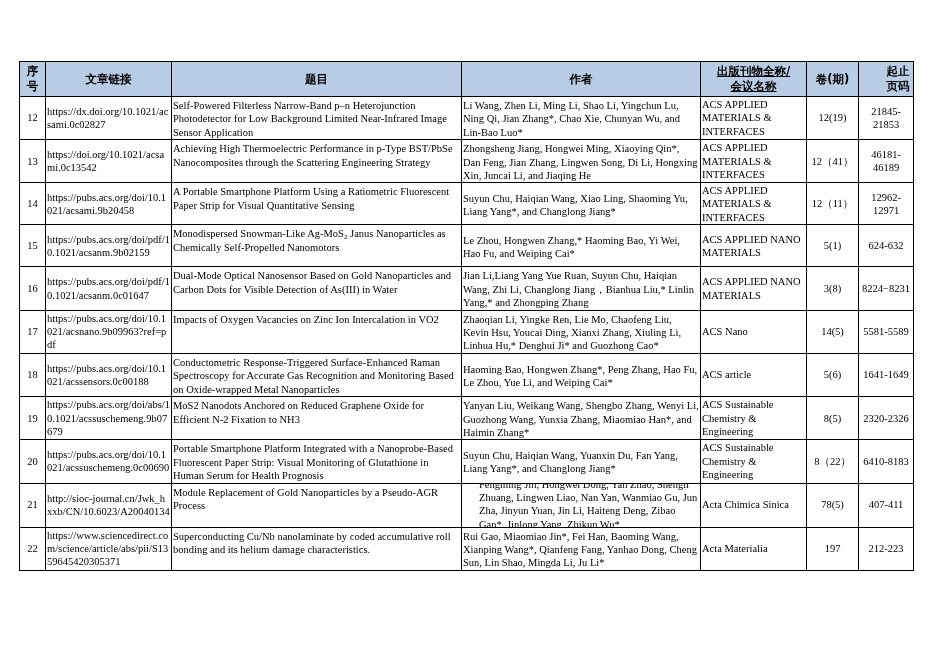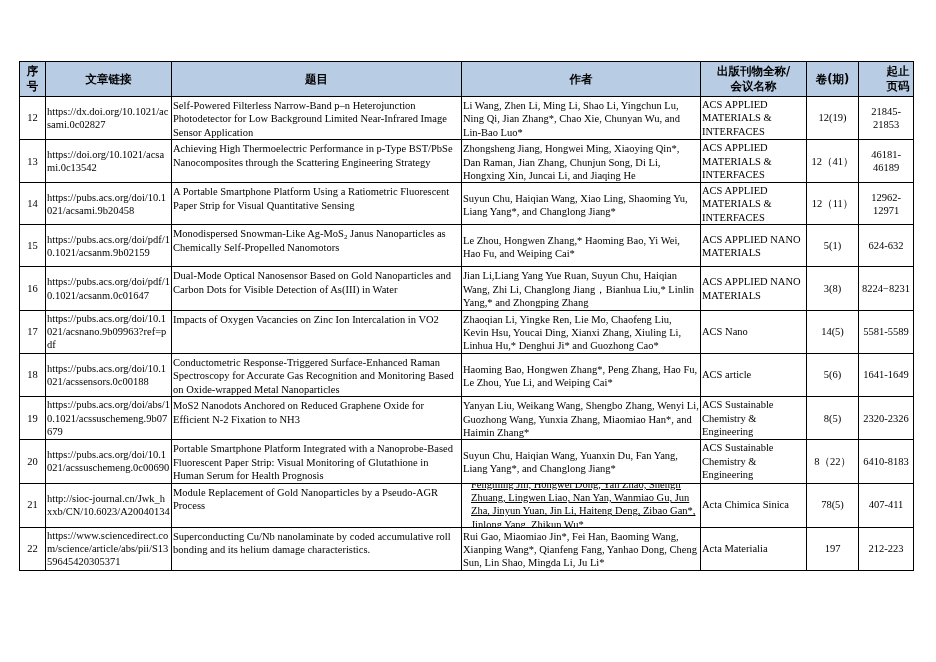--- a/index.html
+++ b/index.html
@@ -25,21 +25,21 @@
     color: #000;
     vertical-align: middle;
     height: 41px;
   }
   td .clip { max-height: 41px; overflow: hidden; display: block; }
   td.idx, td.vol, td.pages { text-align: center; }
   td.title, td.authors { vertical-align: top; }
   td.title .clip, td.authors .clip { padding-top: 2px; }
   td.authors.overflow { vertical-align: middle; }
   td.authors.overflow .clip { position: relative; height: 41px; }
-  td.authors.overflow .inner { position: absolute; left: 8px; right: 0; top: -6px; text-decoration: underline; }
+  td.authors.overflow .inner { position: absolute; left: 16px; right: 0; top: -6px; }
   td.link { word-break: break-all; }
   sub { font-size: 7px; vertical-align: -2px; line-height: 0; }
 </style>
 </head>
 <body>
 
 <div class="sheet">
 <table>
   <colgroup>
     <col style="width:26px">
@@ -49,21 +49,21 @@
     <col style="width:106px">
     <col style="width:52px">
     <col style="width:52px">
   </colgroup>
   <thead>
     <tr>
       <th><span style="display:inline-block;width:14px;">序号</span></th>
       <th>文章链接</th>
       <th>题目</th>
       <th>作者</th>
-      <th><span style="display:inline-block;width:84px;">出版刊物全称/会议名称</span></th>
+      <th><span style="display:inline-block;width:84px;text-decoration:underline;">出版刊物全称/会议名称</span></th>
       <th>卷(期)</th>
       <th><span style="display:inline-block;width:28px;margin-left:24px;">起止页码</span></th>
     </tr>
   </thead>
   <tbody>
 
     <tr>
       <td class="idx">12</td>
       <td class="link">
             <span class="clip">https://dx.doi.org/10.1021/acsami.0c02827</span>
@@ -83,21 +83,21 @@
 
     <tr>
       <td class="idx">13</td>
       <td class="link">
             <span class="clip">https://doi.org/10.1021/acsami.0c13542</span>
           </td>
       <td class="title">
             <span class="clip">Achieving High Thermoelectric Performance in p-Type BST/PbSe Nanocomposites through the Scattering Engineering Strategy</span>
           </td>
       <td class="authors">
-            <span class="clip">Zhongsheng Jiang, Hongwei Ming, Xiaoying Qin*, Dan Raman, Jian Zhang, Chunjun Song, Di Li, Hongxing Xin, Juncai Li, and Jiaqing He</span>
+            <span class="clip">Zhongsheng Jiang, Hongwei Ming, Xiaoying Qin*, Dan Feng, Jian Zhang, Lingwen Song, Di Li, Hongxing Xin, Juncai Li, and Jiaqing He</span>
           </td>
       <td class="pub">
             <span class="clip">ACS APPLIED MATERIALS &amp; INTERFACES</span>
           </td>
       <td class="vol">12（41）</td>
       <td class="pages">46181-46189</td>
     </tr>
 
     <tr>
       <td class="idx">14</td>

